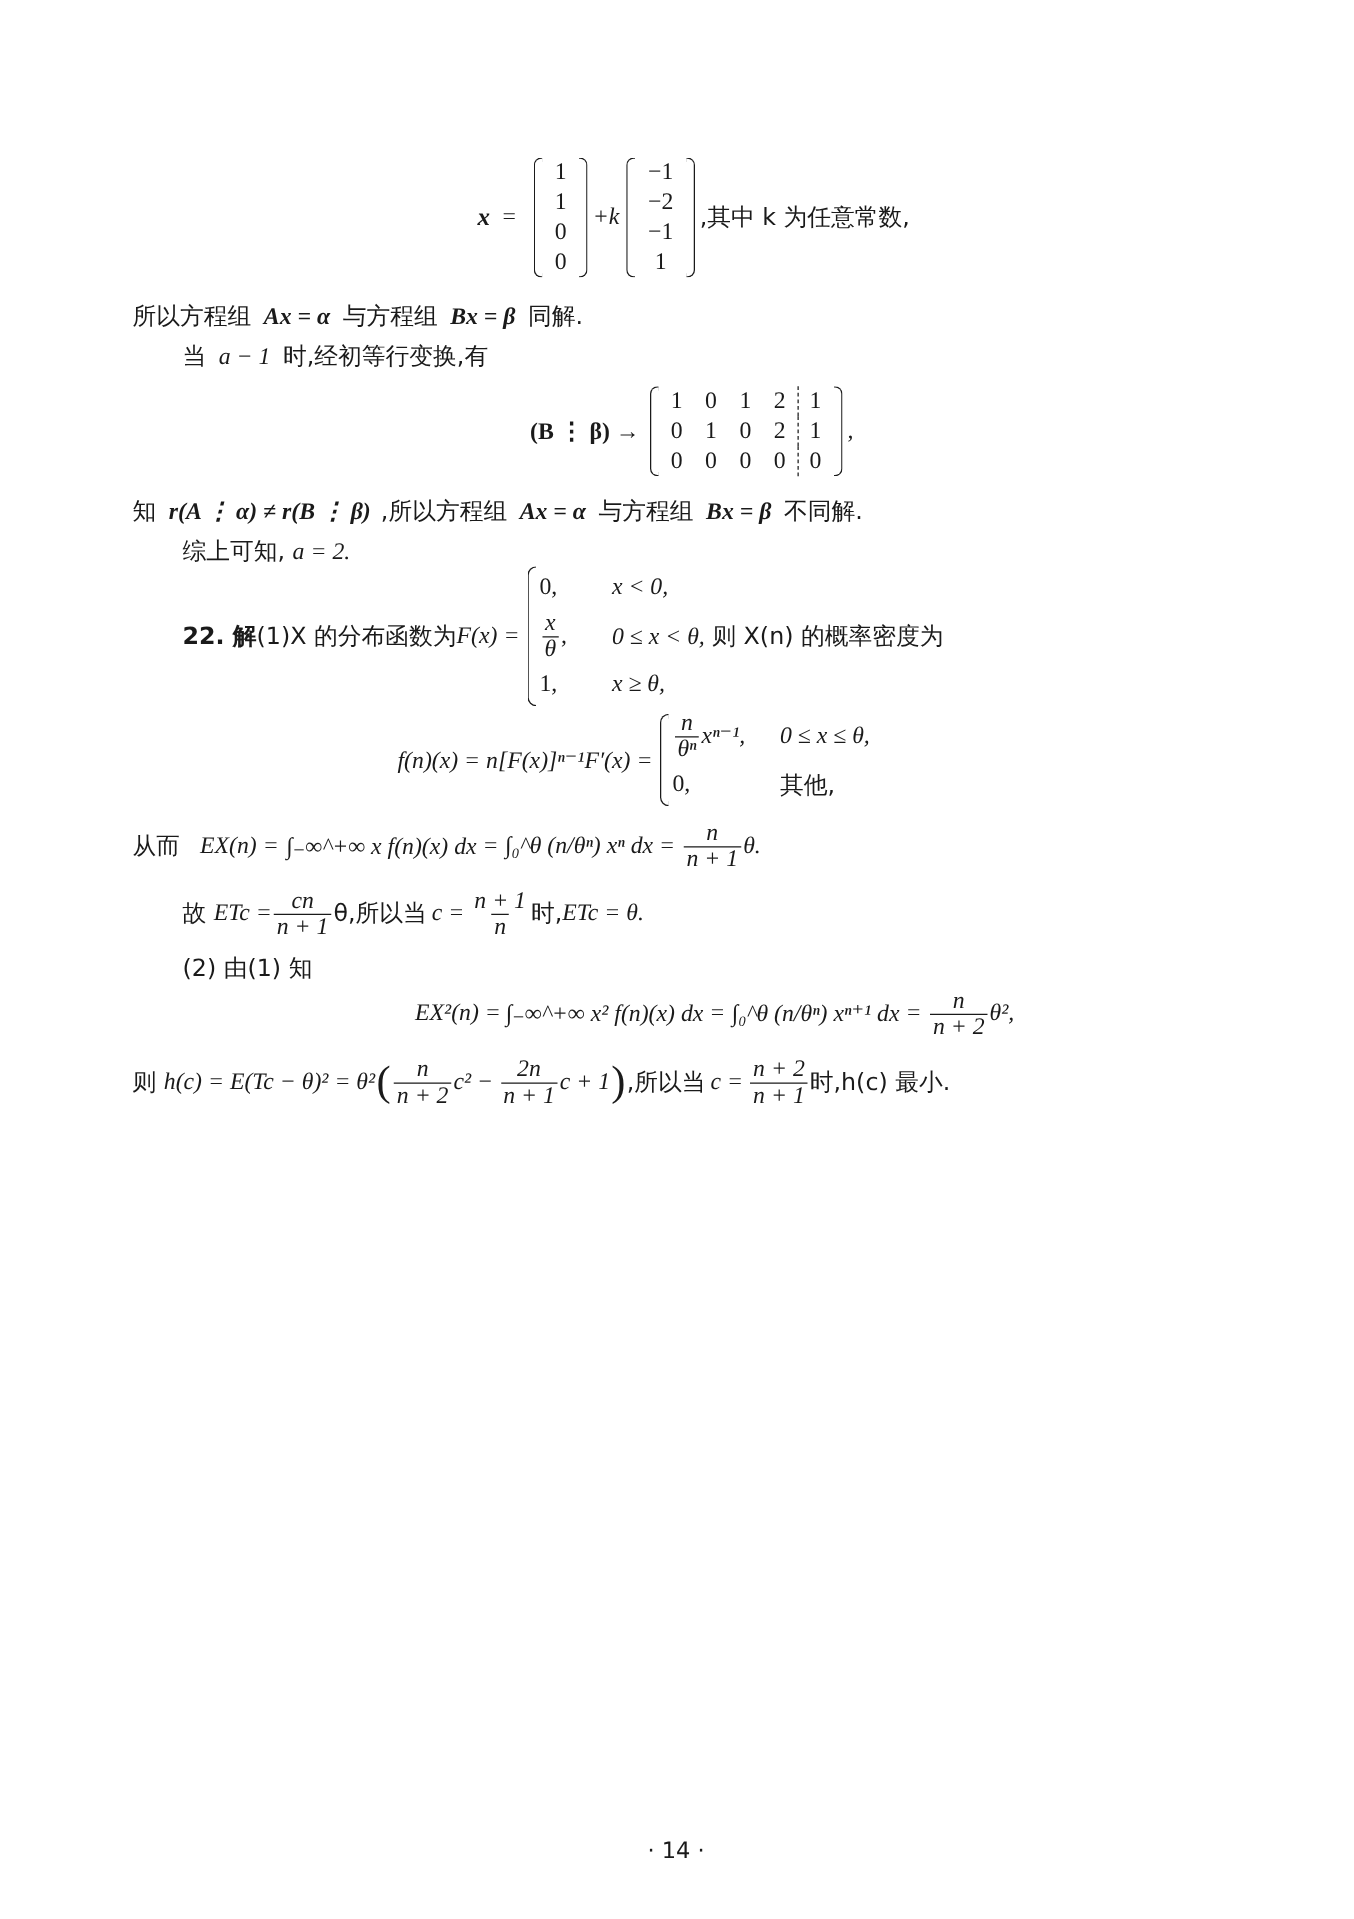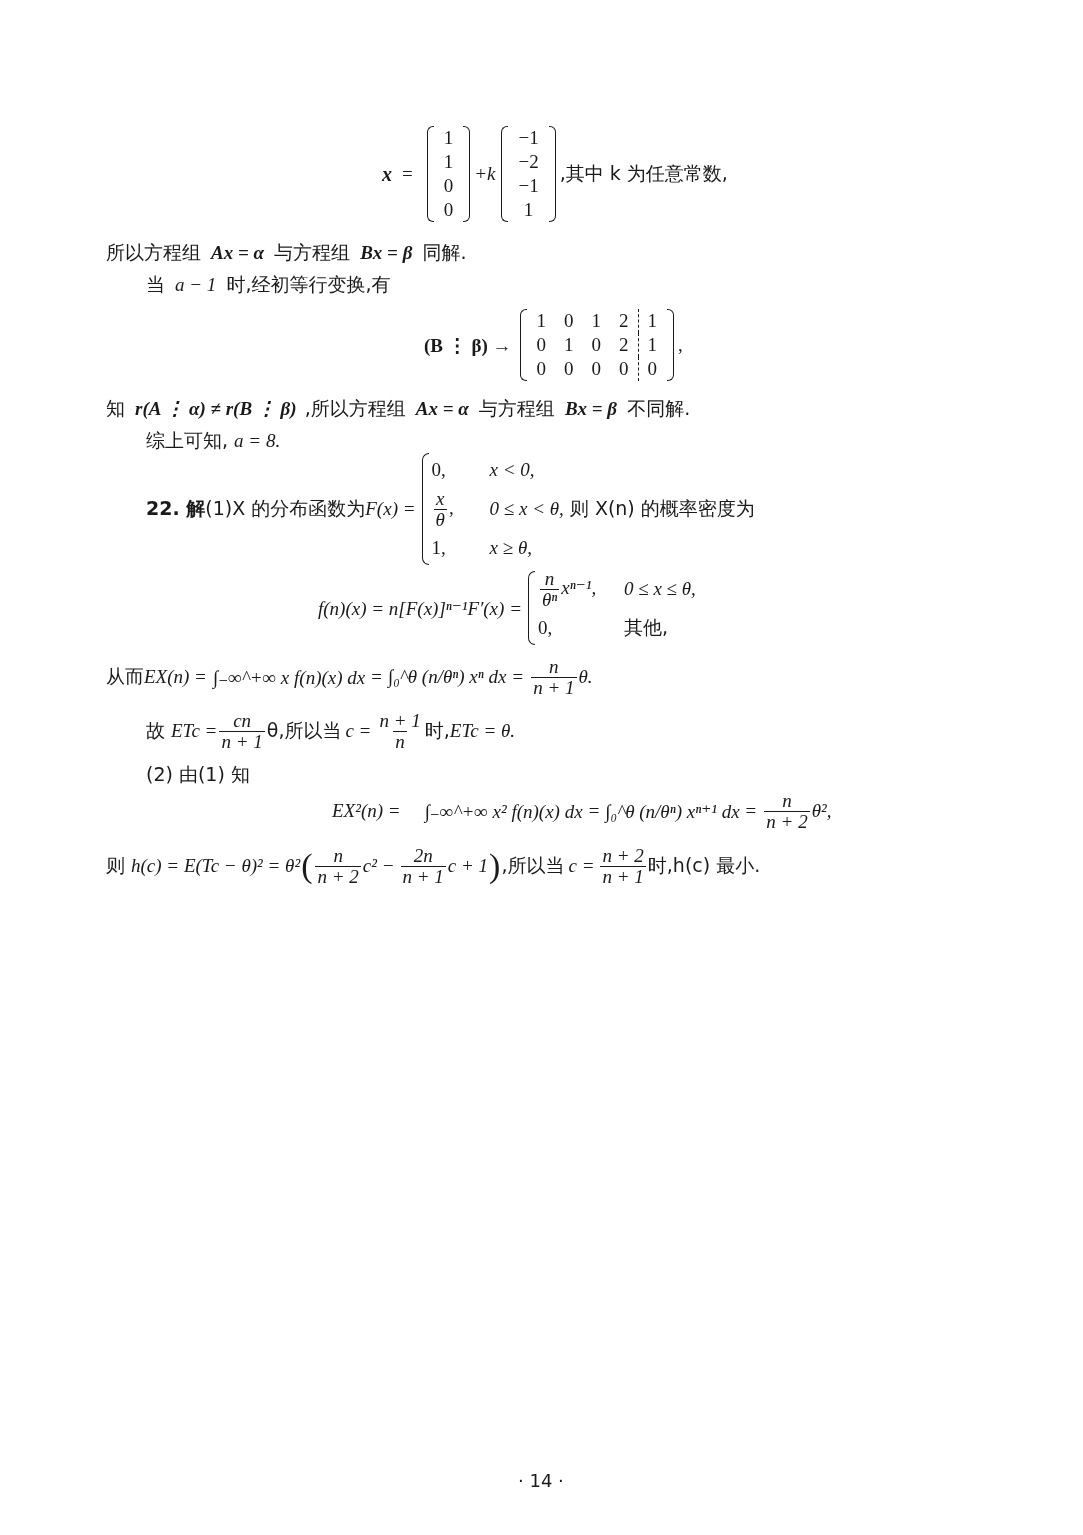--- a/index.html
+++ b/index.html
@@ -140,21 +140,21 @@
   <span class="m" style="margin:0 2px 0 4px; font-weight:bold;">r(A ⋮ α) ≠ r(B ⋮ β)</span>
   <span class="cjk">,所以方程组</span>
   <span class="b" style="margin:0 4px;">Ax = α</span>
   <span class="cjk">与方程组</span>
   <span class="b" style="margin:0 4px;">Bx = β</span>
   <span class="cjk">不同解.</span>
 </div>
 
 <div class="abs" style="left:146px; top:428px;">
   <span class="cjk">综上可知,</span>
-  <span class="m">a = 8.</span>
+  <span class="m">a = 2.</span>
 </div>
 
 <div class="abs" style="left:146px; top:450px; height:118px; display:flex; align-items:center;">
   <span class="cjk" style="font-weight:bold; ">22. 解</span>
   <span class="cjk">(1)X 的分布函数为</span>
   <span class="m" style="margin:0 4px 0 0;">F(x) =</span>
   <span class="brace">
     <table>
       <tbody>
           <tr>
@@ -199,21 +199,21 @@
       <tr>
         <td class="r">0,</td>
         <td class="cjk">其他,</td>
       </tr>
     </tbody>
       </table>
   </span>
 </div>
 
 <div class="abs" style="left:106px; top:654px; height:46px; display:flex; align-items:center;">
-  <span class="cjk" style="margin-right:0;">从而</span>
+  <span class="cjk" style="margin-right:16px;">从而</span>
   <span class="m" style="margin-right:6px;text-align:right;">EX(n) =</span>
   <span class="m">∫₋∞^+∞ x f(n)(x) dx</span>
   <span class="r" style="margin:0 6px;">=</span>
   <span class="m">∫₀^θ (n/θⁿ) xⁿ dx</span>
   <span class="r" style="margin:0 6px;">=</span>
   <span class="frac m">
     <span class="num">n</span>
     <span class="den">n + 1</span>
   </span>
   <span class="m">θ.</span>
@@ -234,21 +234,21 @@
   </span>
   <span class="cjk">时,</span>
   <span class="m">ETc = θ.</span>
 </div>
 
 <div class="abs" style="left:146px; top:762px;">
   <span class="cjk">(2) 由(1) 知</span>
 </div>
 
 <div class="abs" style="left:332px; top:788px; height:46px; display:flex; align-items:center;">
-  <span class="m" style="margin-right:24px;">EX²(n) =</span>
+  <span class="m" style="margin-right:4px;">EX²(n) =</span>
   <span class="m">∫₋∞^+∞ x² f(n)(x) dx</span>
   <span class="r" style="margin:0 6px;">=</span>
   <span class="m">∫₀^θ (n/θⁿ) xⁿ⁺¹ dx</span>
   <span class="r" style="margin:0 6px;">=</span>
   <span class="frac m">
     <span class="num">n</span>
     <span class="den">n + 2</span>
   </span>
   <span class="m">θ²,</span>
 </div>

